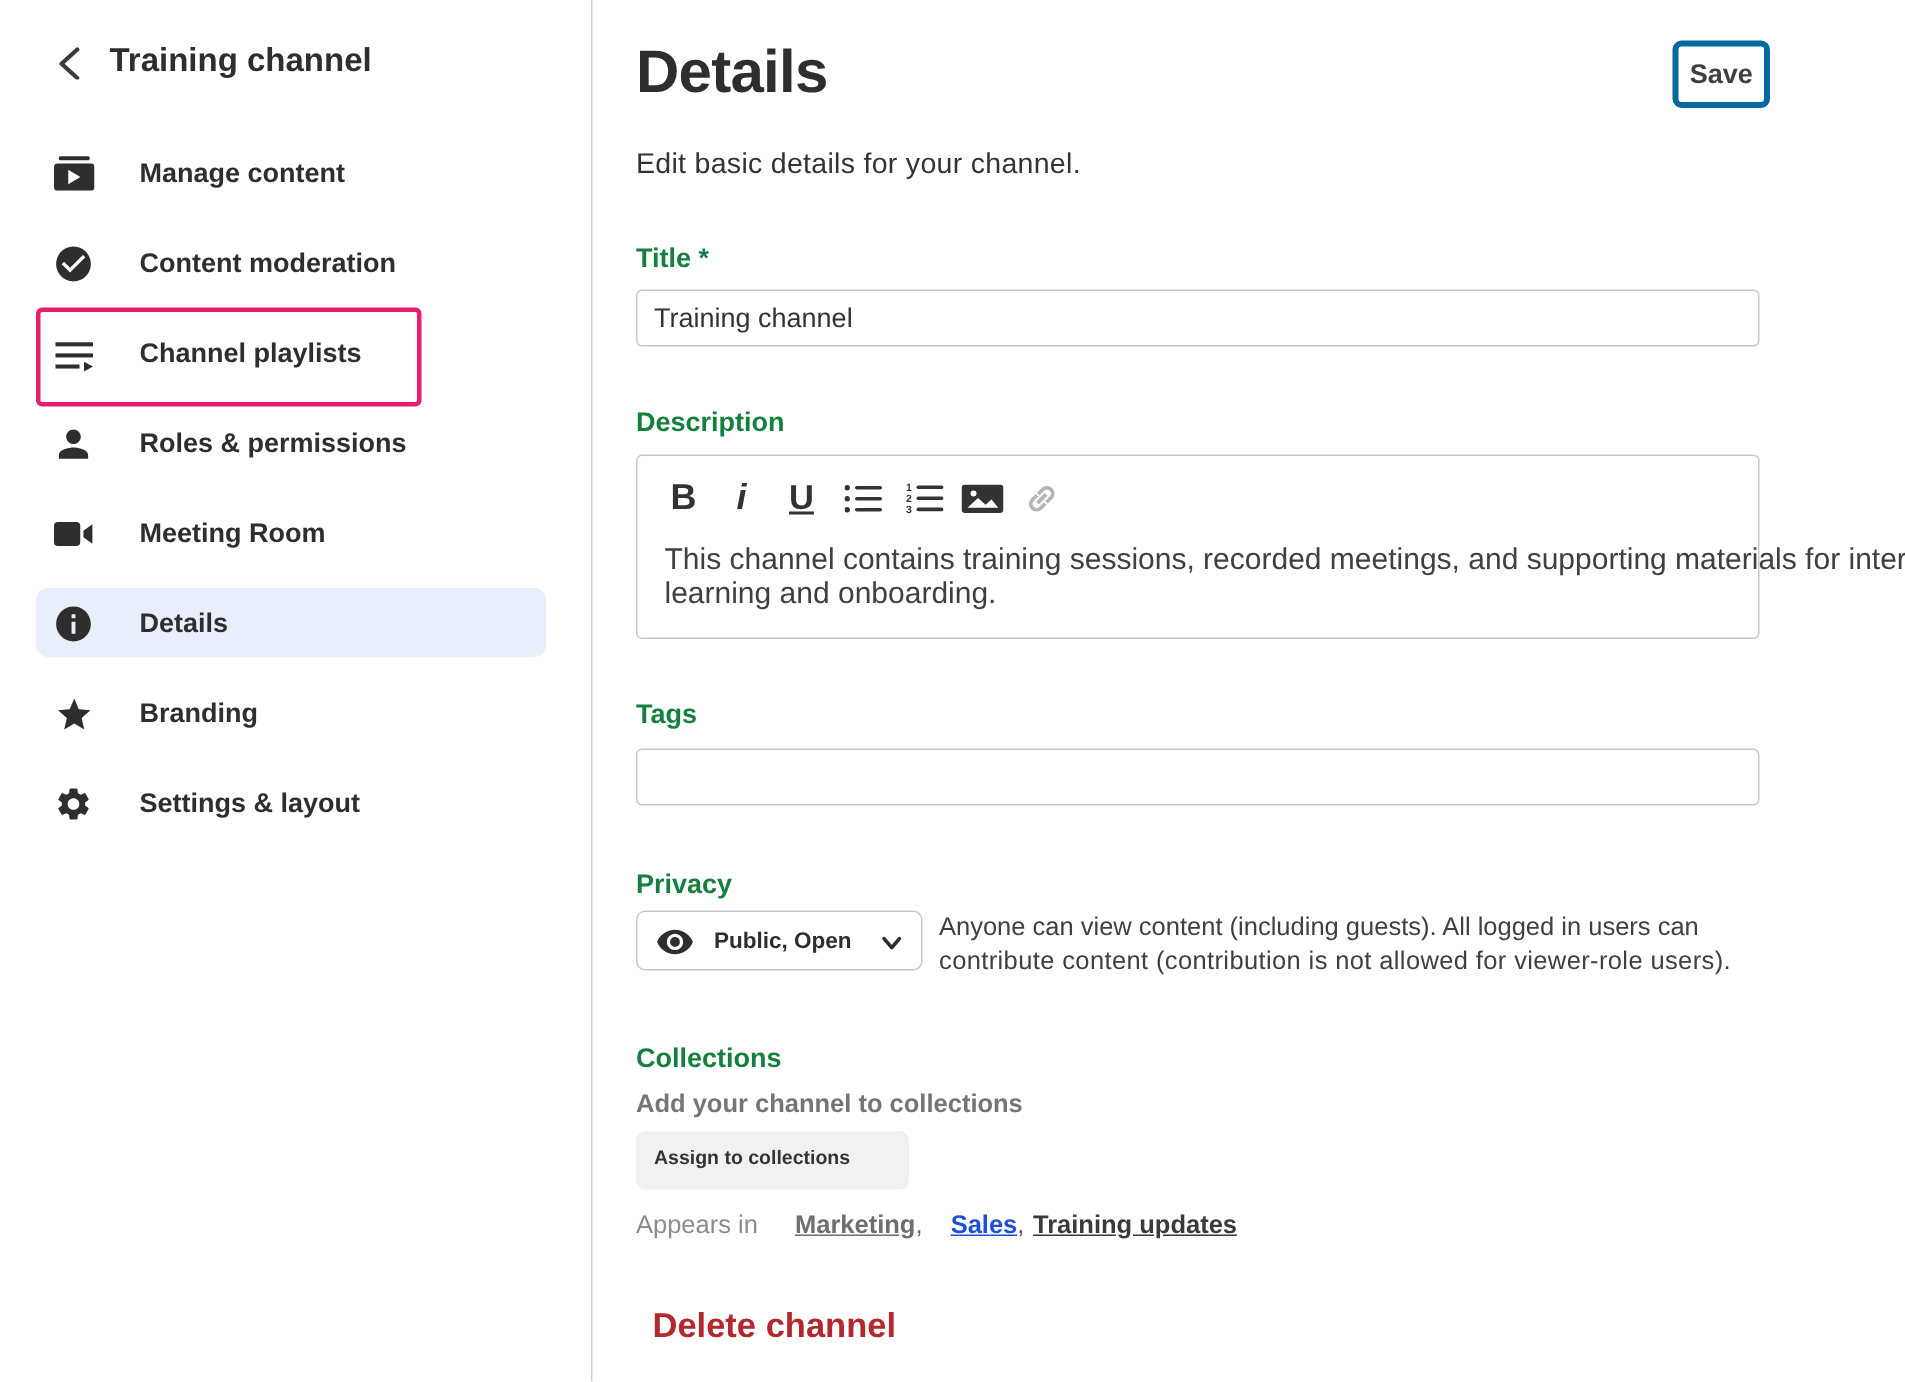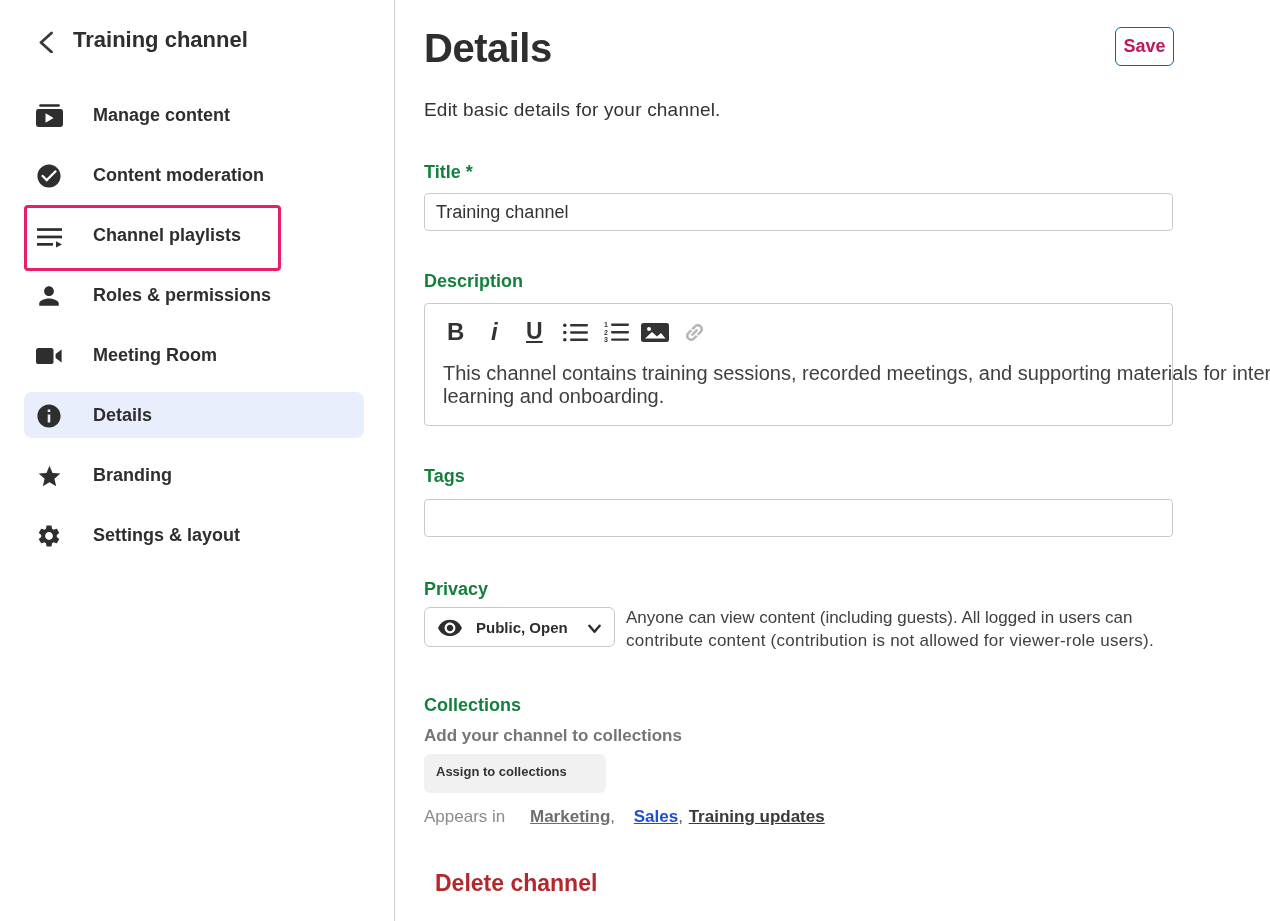--- a/index.html
+++ b/index.html
@@ -67,22 +67,22 @@
 </svg>
 <div class="mlabel" style="top:466px">Branding</div>
 
 <svg class="icon" style="top:523px" width="26" height="26" viewBox="0 0 24 24">
   <path fill="#2e2e2e" d="M19.14 12.94c.04-.3.06-.61.06-.94 0-.32-.02-.64-.07-.94l2.03-1.58c.18-.14.23-.41.12-.61l-1.92-3.32c-.12-.22-.37-.29-.59-.22l-2.39.96c-.5-.38-1.03-.7-1.62-.94l-.36-2.54c-.04-.24-.24-.41-.48-.41h-3.84c-.24 0-.43.17-.47.41l-.36 2.54c-.59.24-1.13.57-1.62.94l-2.39-.96c-.22-.08-.47 0-.59.22L2.74 8.87c-.12.21-.08.47.12.61l2.03 1.58c-.05.3-.09.63-.09.94s.02.64.07.94l-2.03 1.58c-.18.14-.23.41-.12.61l1.92 3.32c.12.22.37.29.59.22l2.39-.96c.5.38 1.03.7 1.62.94l.36 2.54c.05.24.24.41.48.41h3.84c.24 0 .44-.17.47-.41l.36-2.54c.59-.24 1.13-.56 1.62-.94l2.39.96c.22.08.47 0 .59-.22l1.92-3.32c.12-.22.07-.47-.12-.61l-2.01-1.58zM12 15.6c-1.98 0-3.6-1.62-3.6-3.6s1.62-3.6 3.6-3.6 3.6 1.62 3.6 3.6-1.62 3.6-3.6 3.6z"></path>
 </svg>
 <div class="mlabel" style="top:526px">Settings &amp; layout</div>
 
 <div class="abs" style="left:424px;top:28px;font-size:40px;font-weight:bold;color:#2e2e2e;line-height:1;letter-spacing:-0.5px;white-space:nowrap">Details</div>
 
-<div class="abs" style="left:1115px;top:27px;width:57px;height:37px;border:1px solid #0369a1;border-radius:6px;
-     font-size:18px;font-weight:bold;color:#be185d;text-align:center;line-height:37px">Save</div>
+<div class="abs" style="left:1115px;top:27px;width:57px;height:37px;border:4px solid #0369a1;border-radius:6px;
+     font-size:18px;font-weight:bold;color:#404040;text-align:center;line-height:37px">Save</div>
 
 <div class="abs" style="left:424px;top:100px;font-size:19px;color:#333;line-height:1;letter-spacing:0.2px;white-space:nowrap">Edit basic details for your channel.</div>
 
 <div class="lbl" style="top:163px">Title&nbsp;*</div>
 <div class="inp" style="top:193px"></div>
 <div class="abs" style="left:436px;top:203px;font-size:18px;color:#333;line-height:1;white-space:nowrap">Training channel</div>
 
 <div class="lbl" style="top:272px">Description</div>
 <div class="abs" style="left:424px;top:303px;width:747px;height:121px;border:1px solid #c9c9c9;border-radius:4px"></div>
 

